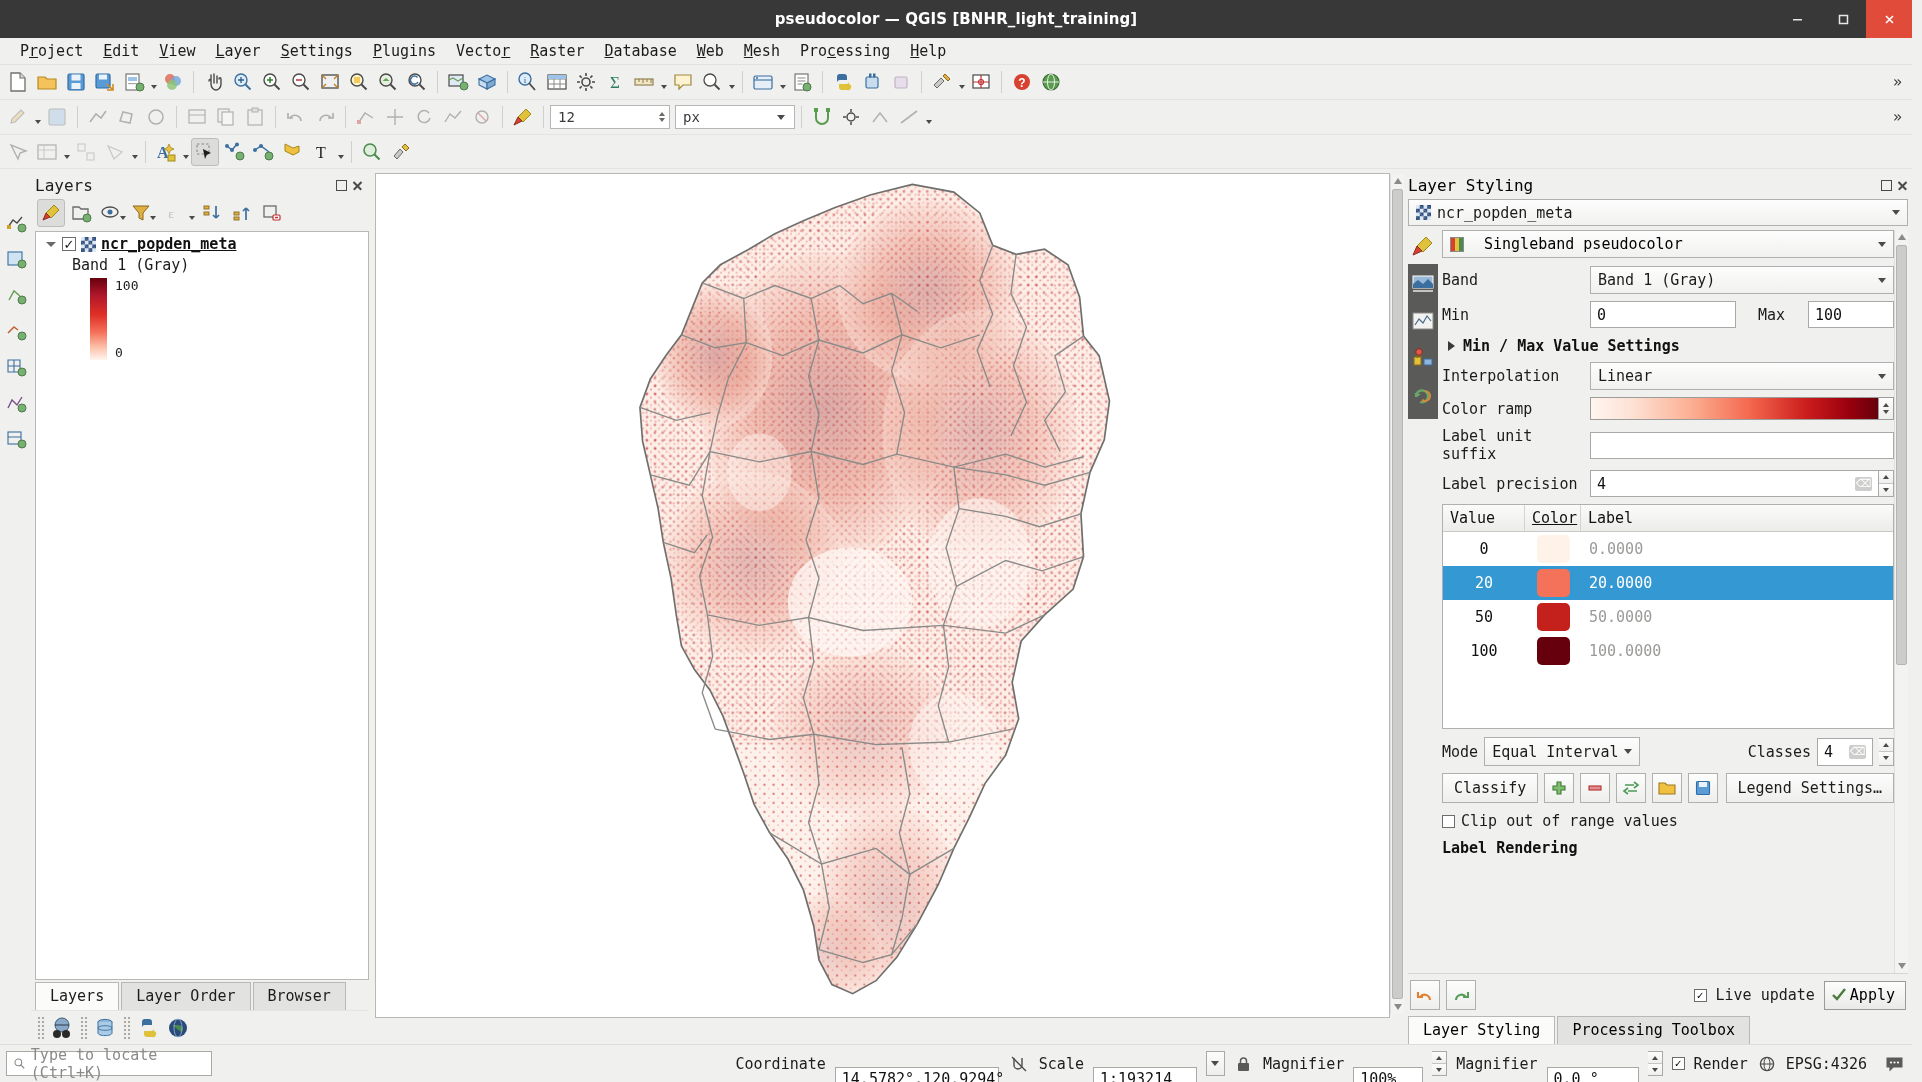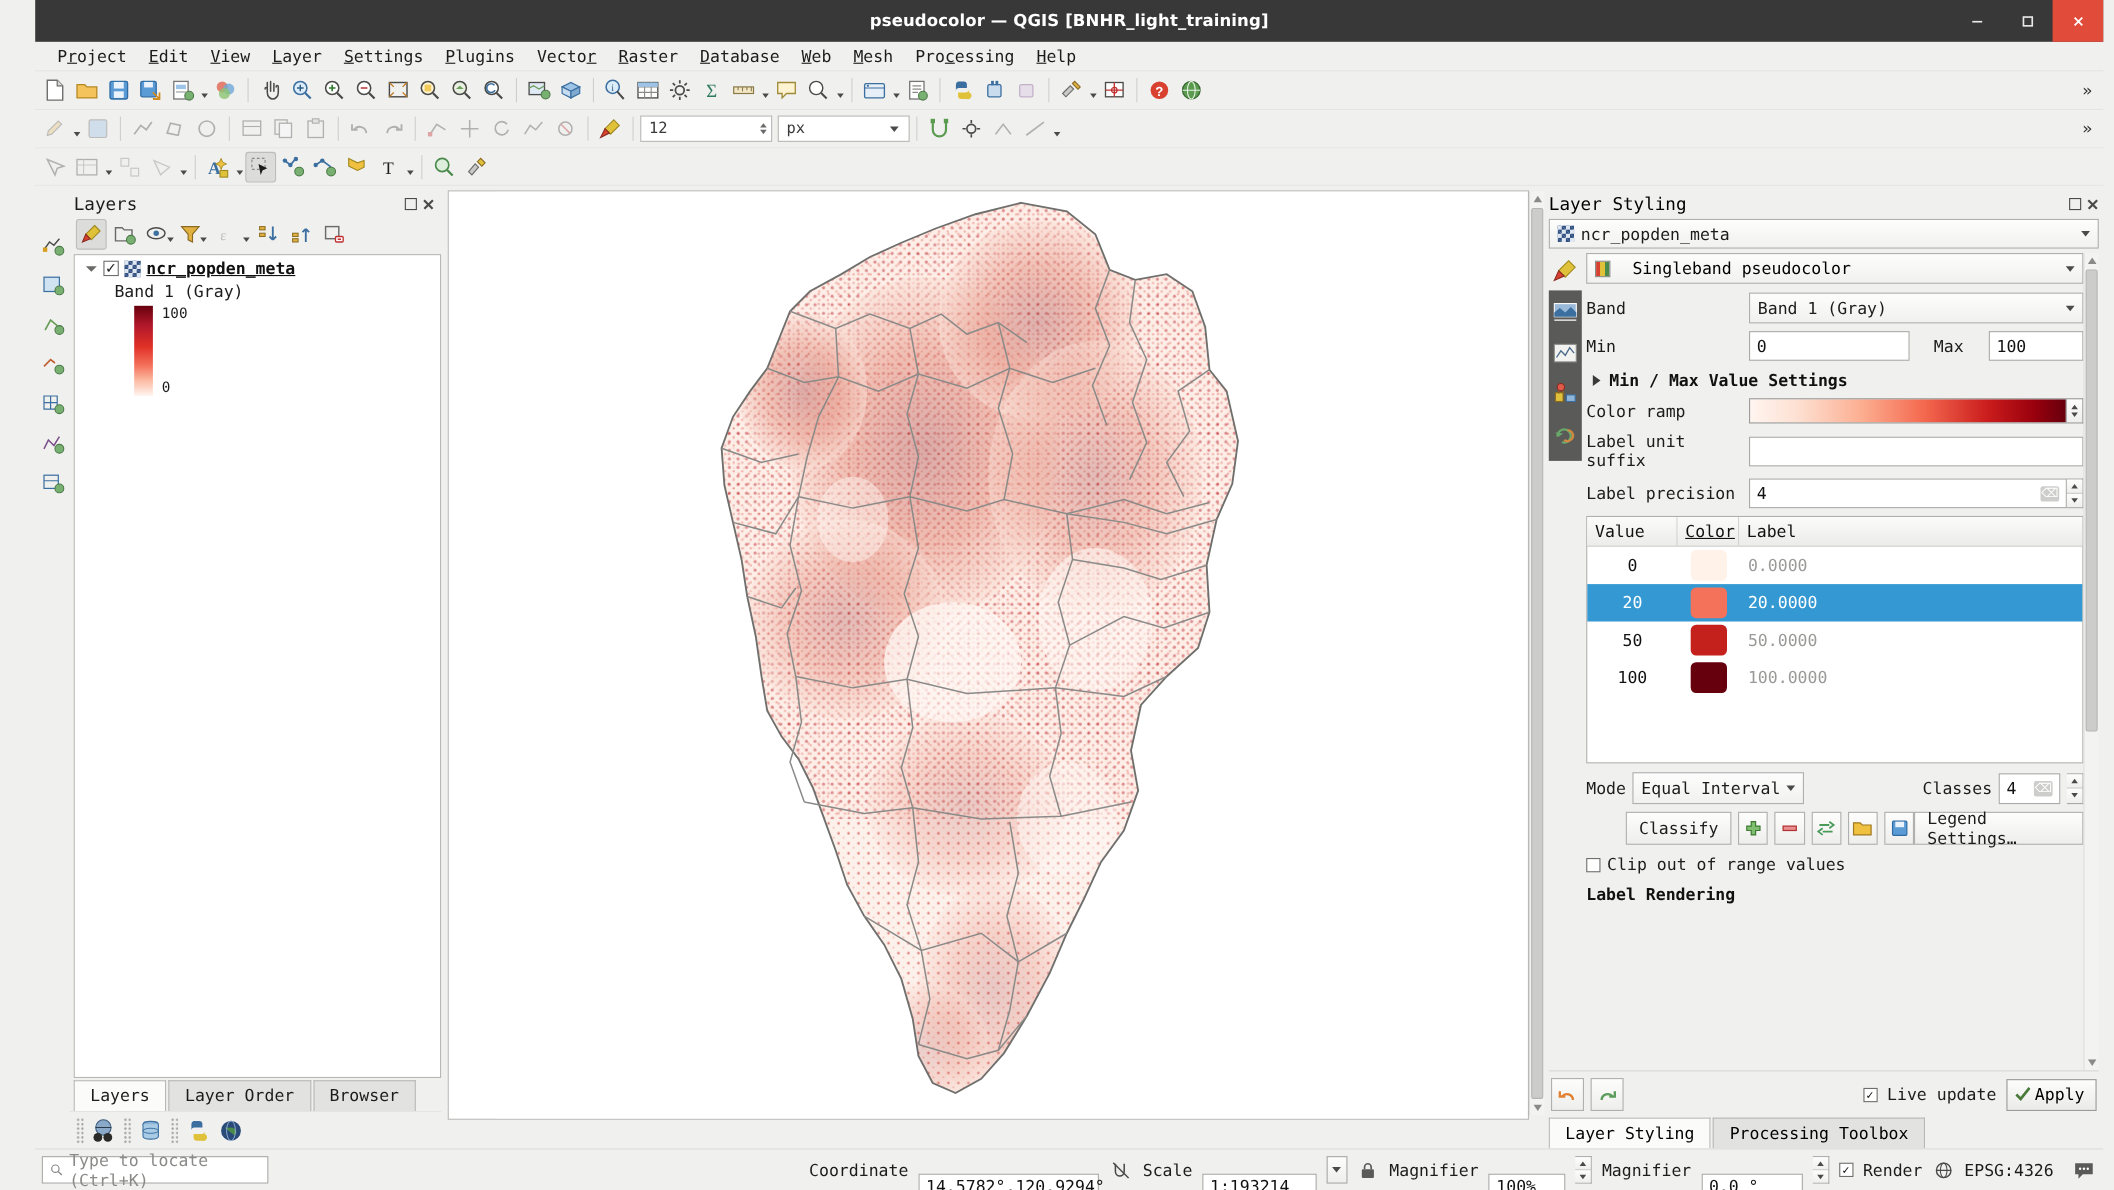--- a/index.html
+++ b/index.html
@@ -4,21 +4,21 @@
 <style>
   * { box-sizing: border-box; margin: 0; padding: 0; }
   html, body {
     width: 1922px; height: 1082px;
     font-family: "DejaVu Sans Mono", "Liberation Mono", monospace;
     font-size: 15px;
     background: #f0f0ef;
     overflow: hidden;
     -webkit-font-smoothing: antialiased;
   }
-  .app { position: relative; width: 1912px; height: 1082px; display: flex; flex-direction: column; padding-left: 32px; }
+  .app { position: relative; width: 1912px; height: 1082px; display: flex; flex-direction: column; }
 
   
   .titlebar {
     height: 38px; background: #383838; color: #fff;
     display: flex; align-items: center; position: relative; flex: none;
   }
   .titlebar .title {
     position: absolute; left: 0; right: 0; text-align: center;
     font-family: "DejaVu Sans", "Liberation Sans", sans-serif;
     font-size: 15px; font-weight: bold; letter-spacing: .1px;
@@ -191,21 +191,21 @@
   .cls-row .c-val { width: 82px; text-align: center; color: #111; }
   .cls-row.sel .c-val { color: #fff; }
   .cls-row .c-col { width: 56px; display: flex; align-items: center; justify-content: center; }
   .swatch { width: 33px; height: 28px; border-radius: 5px; }
   .cls-row .c-lab { flex: 1; padding-left: 8px; color: #9a9a98; }
   .cls-row.sel .c-lab { color: #fff; }
   .cls-filler { height: 60px; }
 
   .btn { border: 1px solid #b0b0ae; background: linear-gradient(#fdfdfd,#eeeeec); height: 30px;
          display: inline-flex; align-items: center; justify-content: center; padding: 0 11px;
-         font-size: 15px; color: #1c1c1c; margin-left: 36px; }
+         font-size: 15px; color: #1c1c1c; }
   .iconbtn { border: 1px solid #b0b0ae; background: linear-gradient(#fdfdfd,#eeeeec);
              width: 30px; height: 30px; display: inline-flex; align-items: center; justify-content: center; }
   .dock-foot { border-top: 1px solid #d6d6d4; padding: 6px 2px 4px; display: flex; align-items: center; gap: 6px; }
   .apply-btn { border: 1px solid #9a9a98; background: linear-gradient(#fdfdfd,#eaeae8); height: 29px;
                display: inline-flex; align-items: center; gap: 4px; padding: 0 10px 0 6px; font-size: 15px; }
   .dock-tabs { display: flex; gap: 2px; align-items: flex-end; height: 30px; }
   .dtab { padding: 4px 14px 5px; font-size: 15px; background: #e2e2e0; border: 1px solid #b8b8b6;
           border-bottom: none; }
   .dtab.active { background: #fbfbfa; }
 
@@ -1057,20 +1057,27 @@
             <span class="field" style="width:146px">0</span>
             <span class="rlab" style="width:72px;padding-left:22px">Max</span>
             <span class="field" style="flex:1">100</span>
           </div>
 
           <div class="collapse-hdr">
             <span class="tri"></span>
             <span class="t">Min / Max Value Settings</span>
           </div>
 
+          <div class="rowline">
+            <span class="rlab" style="width:148px">Interpolation</span>
+            <span class="select" style="flex:1">
+              <span>Linear</span>
+              <span class="combo-arrow"></span>
+            </span>
+          </div>
 
           <div class="rowline">
             <span class="rlab" style="width:148px">Color ramp</span>
             <span class="ramp-bar"></span>
             <span class="ramp-drop">
                 <i class="up"></i>
                 <i class="dn"></i>
               </span>
           </div>
 

